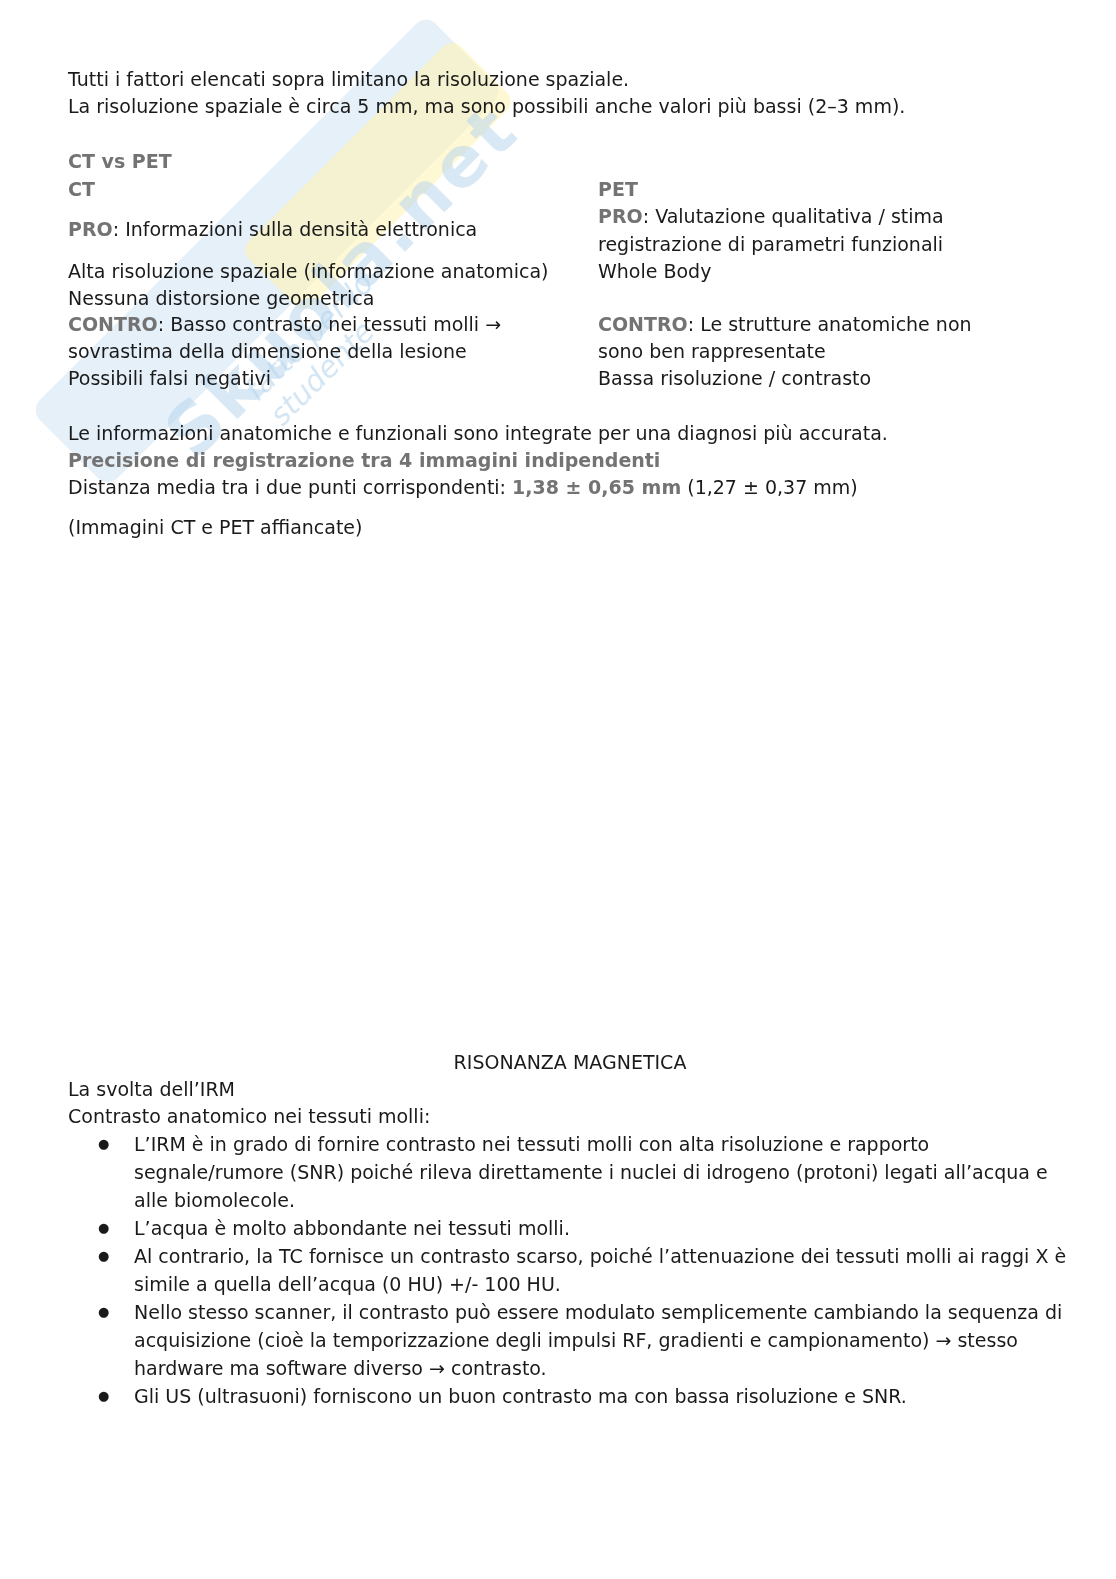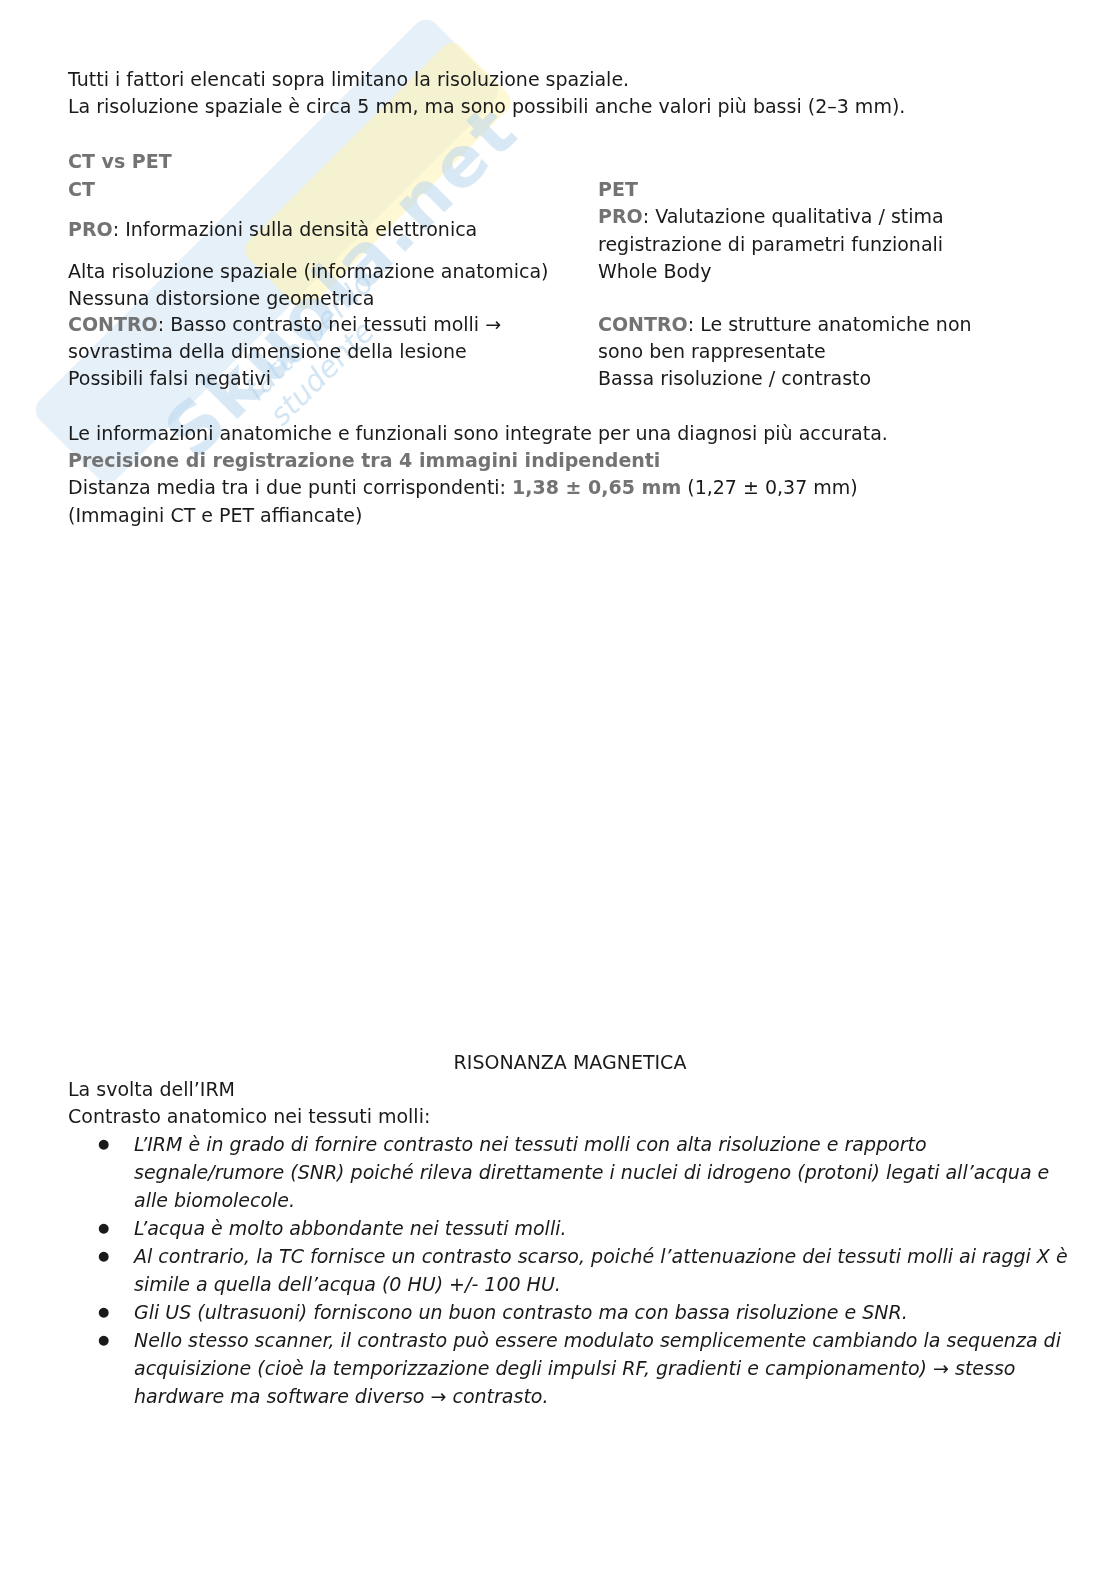--- a/index.html
+++ b/index.html
@@ -15,21 +15,21 @@
   .wm .txt { position: absolute; left: 100px; top: 200px; transform: rotate(-45deg);
              font-size: 70px; font-weight: bold; color: #b9d7ee; opacity: .55; letter-spacing: 4px; }
   .wm .sub { position: absolute; left: 210px; top: 230px; transform: rotate(-45deg);
              font-size: 30px; font-style: italic; color: #b9d7ee; opacity: .6; }
   .c { position: relative; z-index: 1; }
   .line { position: absolute; left: 68px; white-space: nowrap; line-height: 27px; }
   .right { left: 598px; }
   b { font-weight: bold; color: #737373; }
   .center { left: 0; width: 1116px; text-align: center; padding-left: 12px; }
   ul.bullets { position: absolute; left: 68px; top: 1130px; margin: 0; padding: 0; list-style: none; width: 1000px; z-index: 1; }
-  ul.bullets li { position: relative; padding-left: 66px; line-height: 28px; margin-bottom: 0; font-style: italic; }
+  ul.bullets li { position: relative; padding-left: 66px; line-height: 28px; margin-bottom: 0; }
   ul.bullets li::before { content: "●"; position: absolute; left: 30px; top: 0; font-size: 13px; }
 </style>
 </head>
 <body>
 
 <div class="wm">
   <div class="band blue"></div>
   <div class="band yellow"></div>
   <div class="txt">Skuola.net</div>
   <div class="sub">fatto per lo studente</div>
@@ -53,26 +53,26 @@
   <div class="line right" style="top:203px"><b>PRO</b><span>: Valutazione qualitativa / stima</span></div>
   <div class="line right" style="top:231px">registrazione di parametri funzionali</div>
   <div class="line right" style="top:258px">Whole Body</div>
   <div class="line right" style="top:311px"><b>CONTRO</b><span>: Le strutture anatomiche non</span></div>
   <div class="line right" style="top:338px">sono ben rappresentate</div>
   <div class="line right" style="top:365px">Bassa risoluzione / contrasto</div>
 
   <div class="line" style="top:420px">Le informazioni anatomiche e funzionali sono integrate per una diagnosi più accurata.</div>
   <div class="line" style="top:447px"><b>Precisione di registrazione tra 4 immagini indipendenti</b></div>
   <div class="line" style="top:474px"><span>Distanza media tra i due punti corrispondenti: </span><b>1,38 ± 0,65 mm</b><span> (1,27 ± 0,37 mm)</span></div>
-  <div class="line" style="top:502px">(Immagini CT e PET affiancate)</div>
+  <div class="line" style="top:514px">(Immagini CT e PET affiancate)</div>
 
   <div class="line center" style="top:1049px">RISONANZA MAGNETICA</div>
   <div class="line" style="top:1076px">La svolta dell’IRM</div>
   <div class="line" style="top:1103px">Contrasto anatomico nei tessuti molli:</div>
 </div>
 
 <ul class="bullets">
   <li>L’IRM è in grado di fornire contrasto nei tessuti molli con alta risoluzione e rapporto segnale/rumore (SNR) poiché rileva direttamente i nuclei di idrogeno (protoni) legati all’acqua e alle biomolecole.</li>
   <li>L’acqua è molto abbondante nei tessuti molli.</li>
   <li>Al contrario, la TC fornisce un contrasto scarso, poiché l’attenuazione dei tessuti molli ai raggi X è simile a quella dell’acqua (0 HU) +/- 100 HU.</li>
+  <li>Nello stesso scanner, il contrasto può essere modulato semplicemente cambiando la sequenza di acquisizione (cioè la temporizzazione degli impulsi RF, gradienti e campionamento) → stesso hardware ma software diverso → contrasto.</li>
   <li>Gli US (ultrasuoni) forniscono un buon contrasto ma con bassa risoluzione e SNR.</li>
-  <li>Nello stesso scanner, il contrasto può essere modulato semplicemente cambiando la sequenza di acquisizione (cioè la temporizzazione degli impulsi RF, gradienti e campionamento) → stesso hardware ma software diverso → contrasto.</li>
 </ul>
 
 </body></html>

